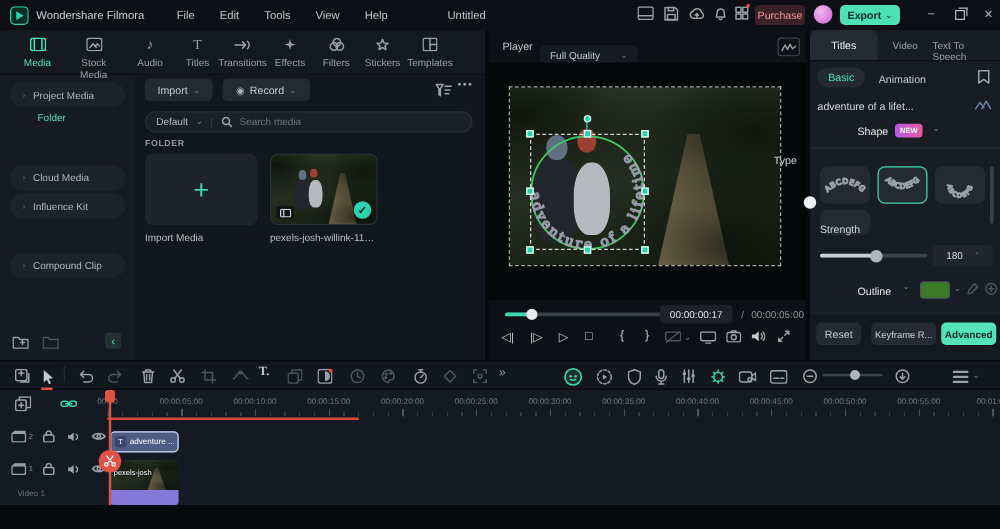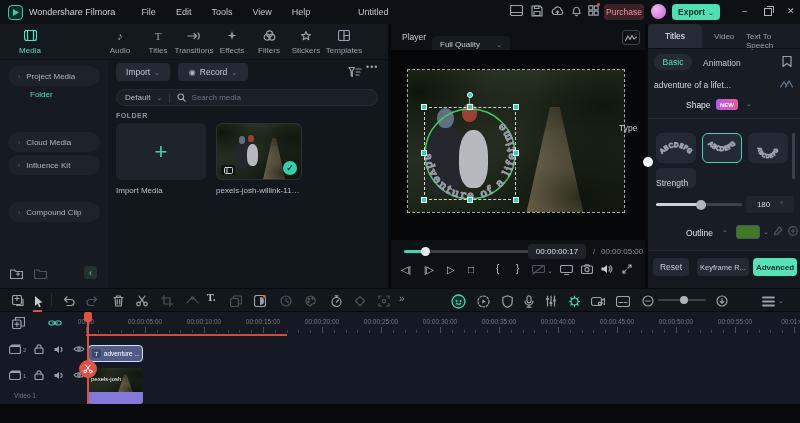--- a/index.html
+++ b/index.html
@@ -136,20 +136,26 @@
   <div class="vline" style="left:645px"></div>
 
   
   <div class="mtab active" style="left:8px"><div class="t-ico">
         <svg width="13" height="11" viewBox="0 0 13 11">
           <rect x="0.5" y="0.5" width="12" height="10" rx="2"></rect>
           <line x1="3.5" y1="0.5" x2="3.5" y2="10.5"></line>
           <line x1="9.5" y1="0.5" x2="9.5" y2="10.5"></line>
         </svg>
       </div><span>Media</span></div>
+  <div class="mtab" style="left:53px"><div class="t-ico">
+        <svg width="13" height="11" viewBox="0 0 13 11">
+          <rect x="0.5" y="0.5" width="12" height="10" rx="2"></rect>
+          <path d="M3 8 L5.5 5 L8 8 M7.5 6.5 L9 5 L10.5 6.7"></path>
+        </svg>
+      </div><span>Stock Media</span></div>
   <div class="mtab" style="left:98px"><div class="t-ico">
         <span style="font-size:11px;color:#9aa1ab">♪</span>
       </div><span>Audio</span></div>
   <div class="mtab" style="left:136px"><div class="t-ico">
         <span style="font-size:11px;color:#9aa1ab;font-family:'Liberation Serif',serif">T</span>
       </div><span>Titles</span></div>
   <div class="mtab" style="left:172px"><div class="t-ico">
         <svg width="14" height="10" viewBox="0 0 14 10">
           <path d="M1 5 H9 M7 2.5 L9.5 5 L7 7.5"></path>
           <path d="M11 2 A4 4 0 0 1 11 8"></path>

